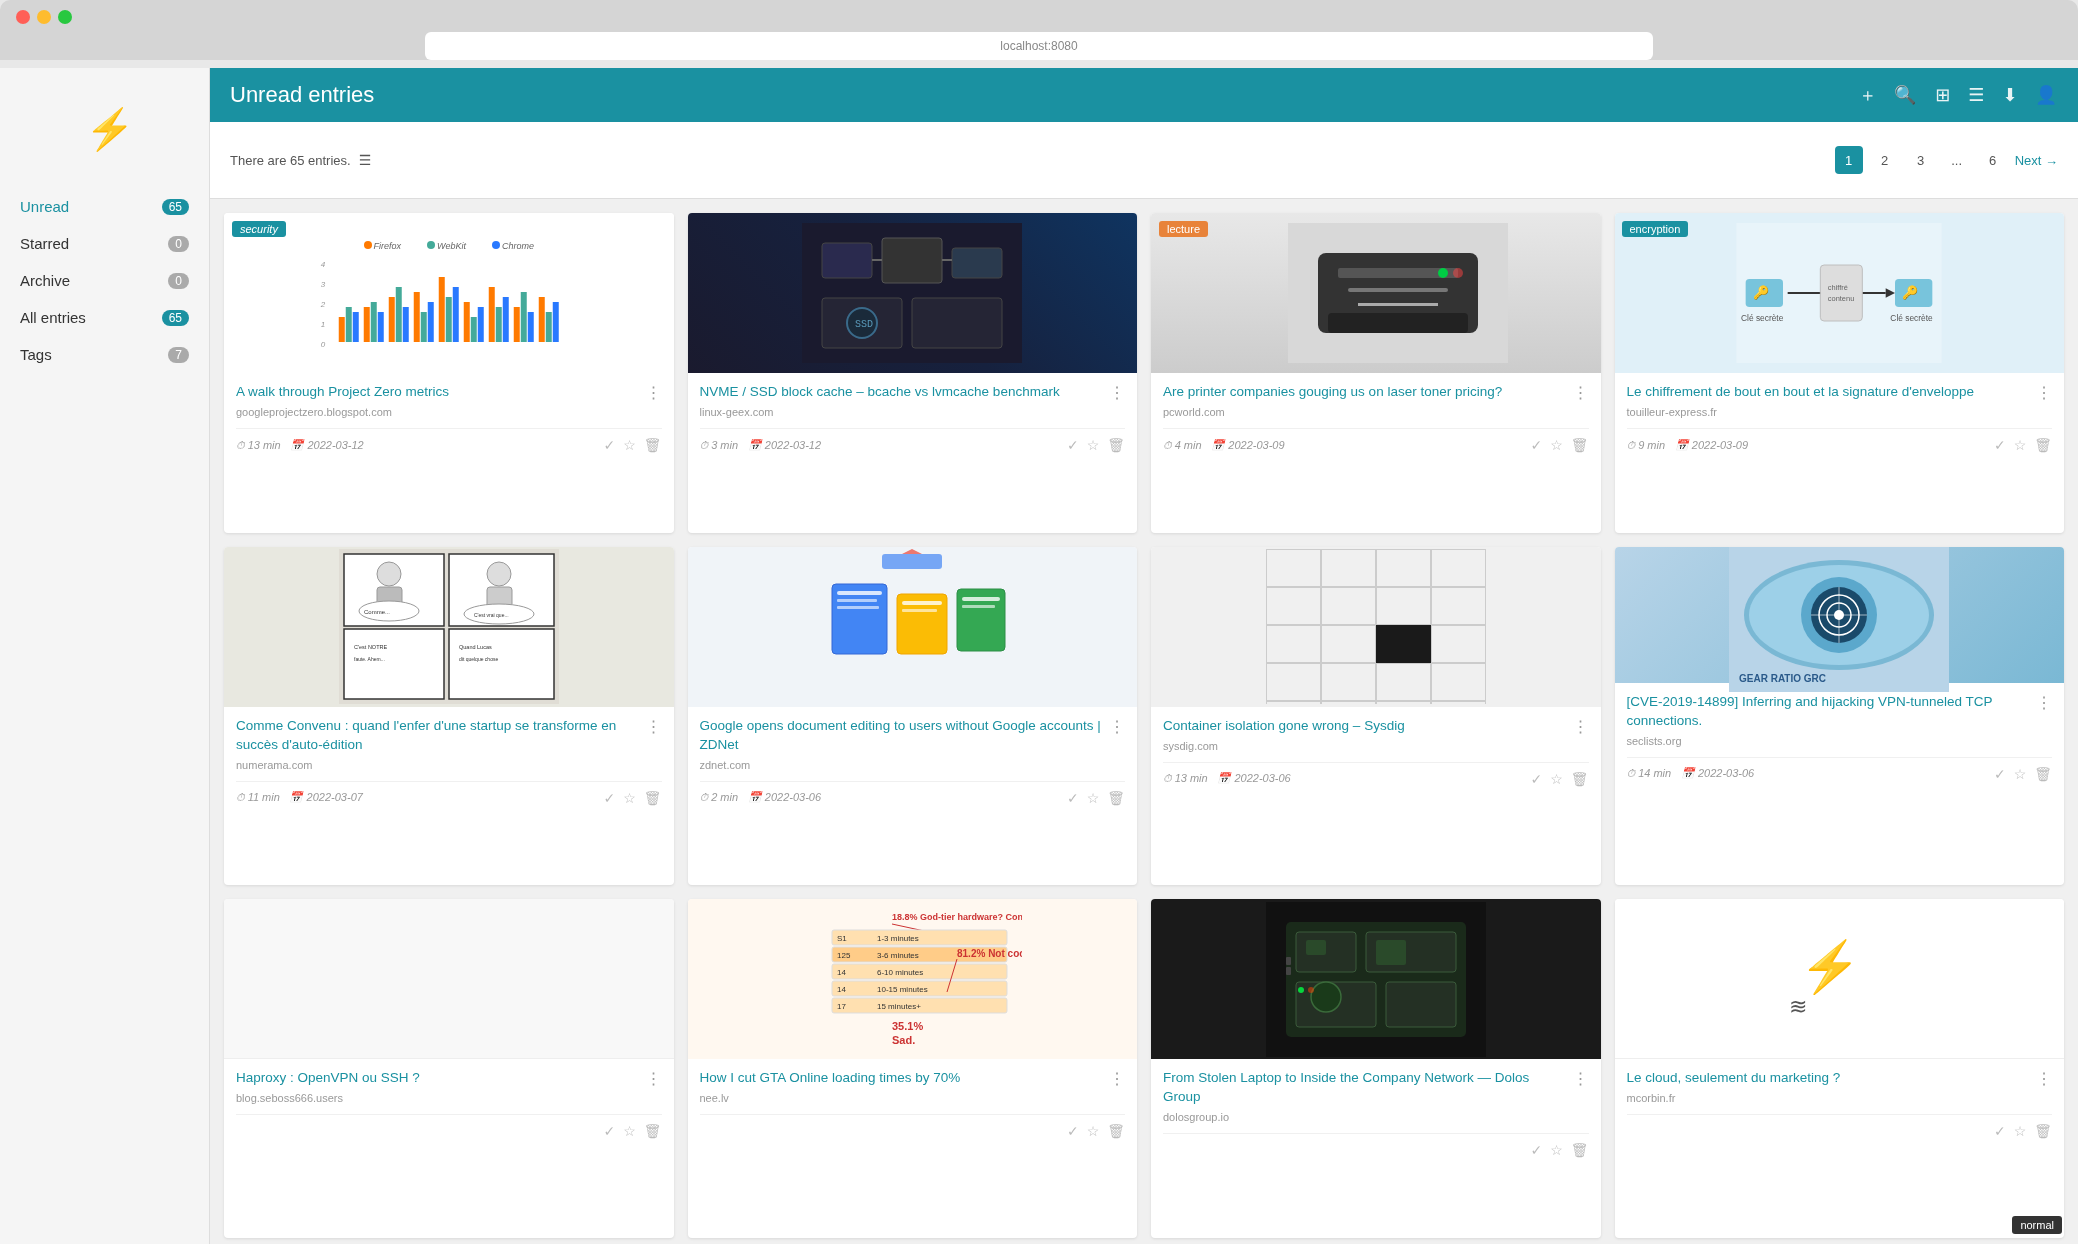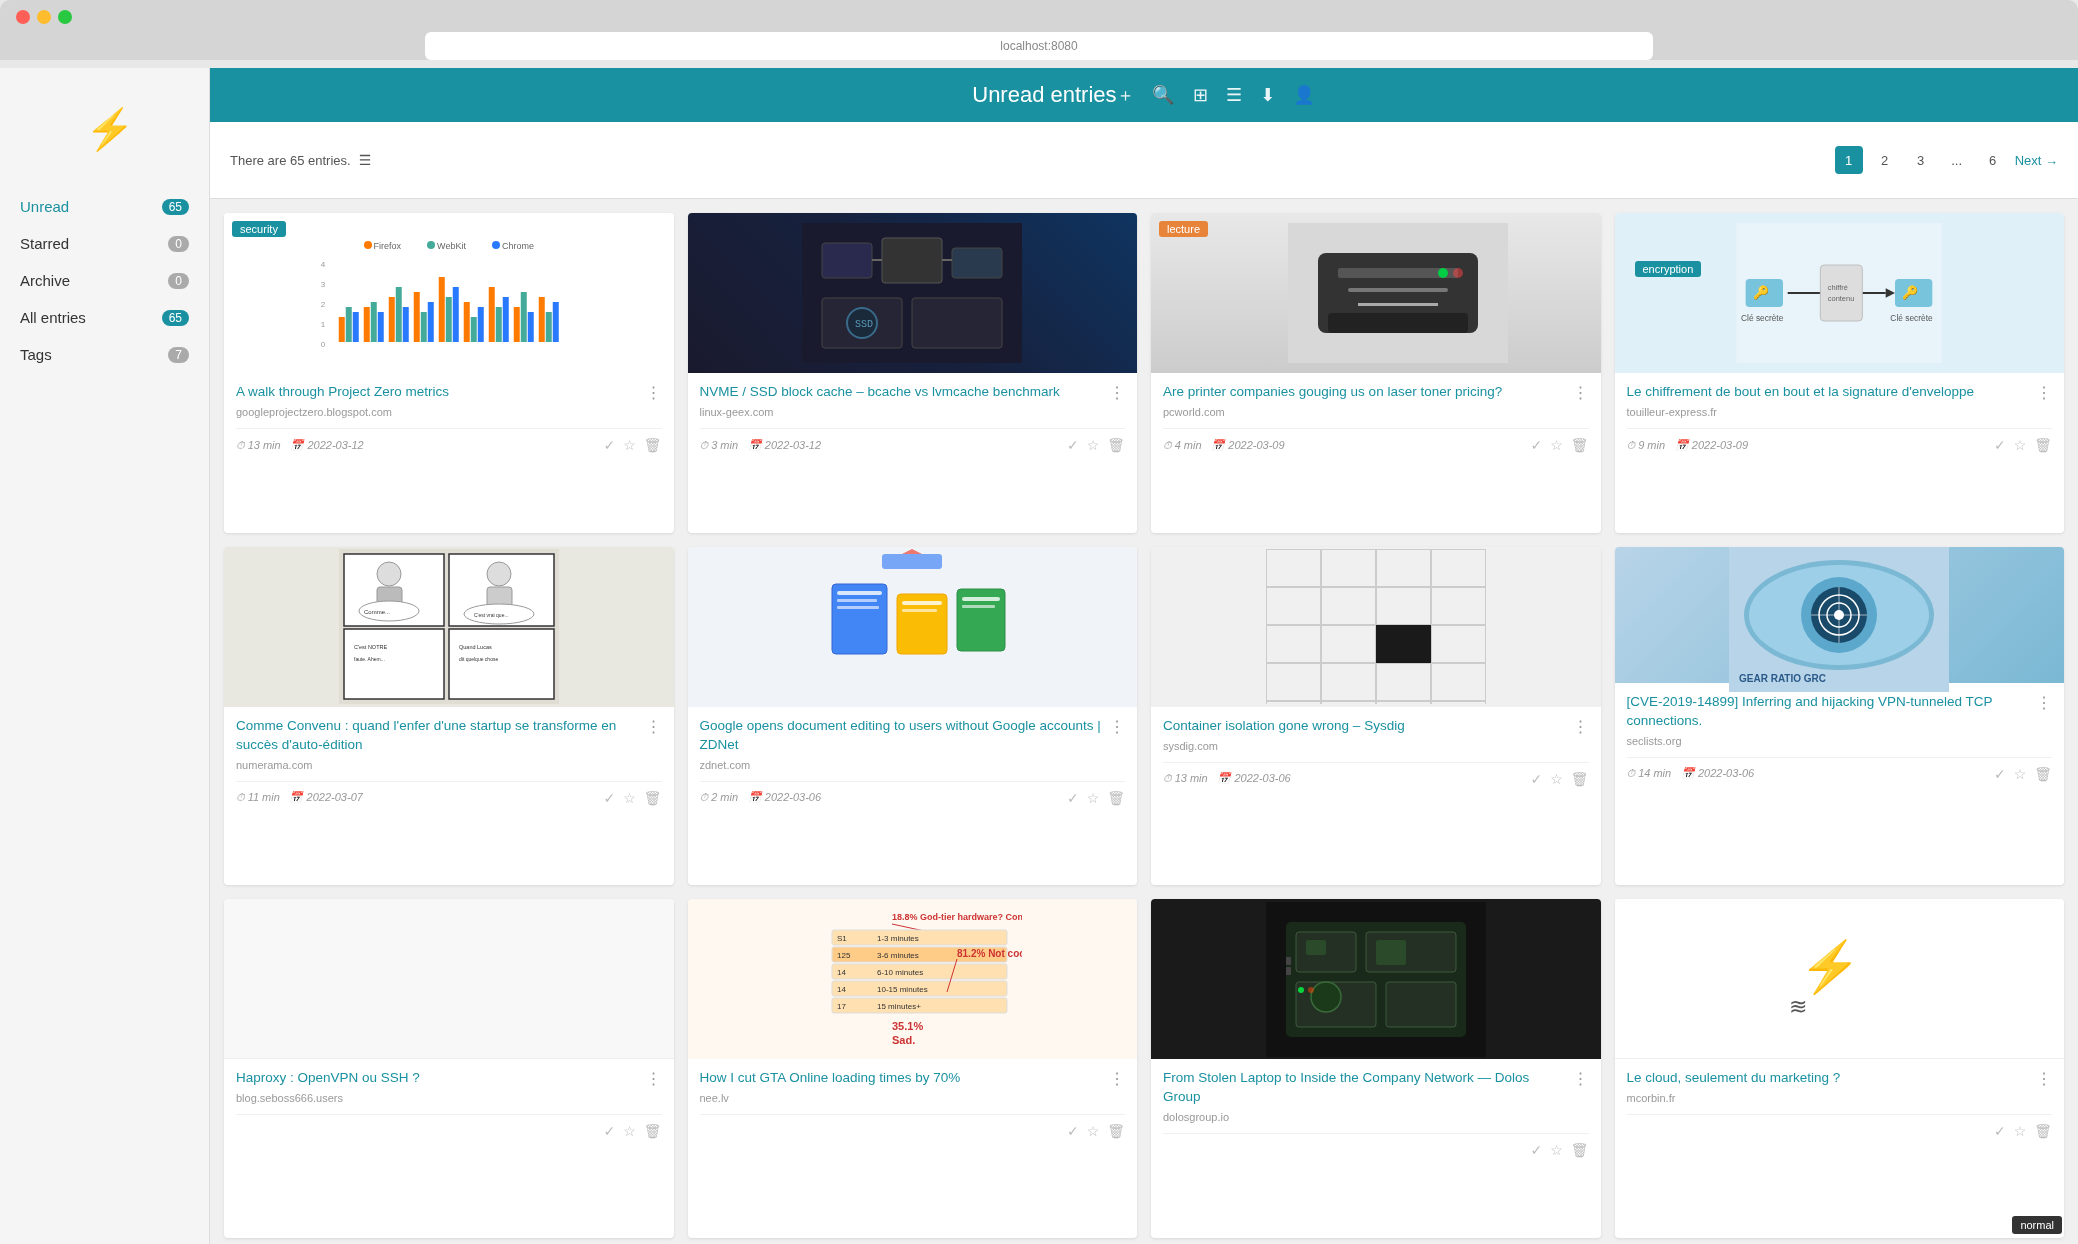--- a/index.html
+++ b/index.html
@@ -73,21 +73,21 @@
     
     .main-content { flex: 1; display: flex; flex-direction: column; overflow: hidden; }
 
     
     .main-header {
       background: #1a91a1;
       color: white;
       padding: 14px 20px;
       display: flex;
       align-items: center;
-      justify-content: center;
+      justify-content: space-between;
     }
     .header-title { font-size: 22px; font-weight: 400; }
     .header-actions { display: flex; gap: 18px; align-items: center; }
     .header-icon { font-size: 18px; cursor: pointer; color: white; opacity: 0.9; }
 
     
     .toolbar {
       background: white;
       padding: 24px 20px;
       display: flex;
@@ -131,20 +131,21 @@
     }
 
     .card-image {
       width: 100%;
       height: 160px;
       object-fit: cover;
       background: #ccc;
       position: relative;
       overflow: hidden;
       flex-shrink: 0;
+      font-style: italic;
     }
 
     .card-tag {
       position: absolute;
       top: 8px;
       left: 8px;
       background: #1a91a1;
       color: white;
       font-size: 11px;
       padding: 2px 8px;
@@ -448,21 +449,21 @@
               <span>✓</span>
               <span>☆</span>
               <span>🗑</span>
             </div>
           </div>
         </div>
       </div>
 
       <div class="entry-card">
         <div class="img-placeholder img-encryption" style="position:relative;background:#e0f0f8;flex-direction:column;">
-          <div class="card-tag" style="position:absolute;top:8px;left:20px;z-index:2;margin-top:40px;">encryption</div>
+          <div class="card-tag" style="position:absolute;top:8px;left:7px;z-index:2;">encryption</div>
           <svg width="220" height="150" viewBox="0 0 220 150">
             <rect width="220" height="150" fill="#e8f4fa"></rect>
 
             <rect x="10" y="60" width="40" height="30" rx="4" fill="#5bb8d4" opacity="0.8"></rect>
             <text x="18" y="79" font-size="14" fill="white">🔑</text>
             <text x="5" y="105" font-size="9" fill="#555">Clé secrète</text>
 
             <line x1="55" y1="75" x2="160" y2="75" stroke="#333" stroke-width="2"></line>
             <polygon points="160,70 170,75 160,80" fill="#333"></polygon>
 

